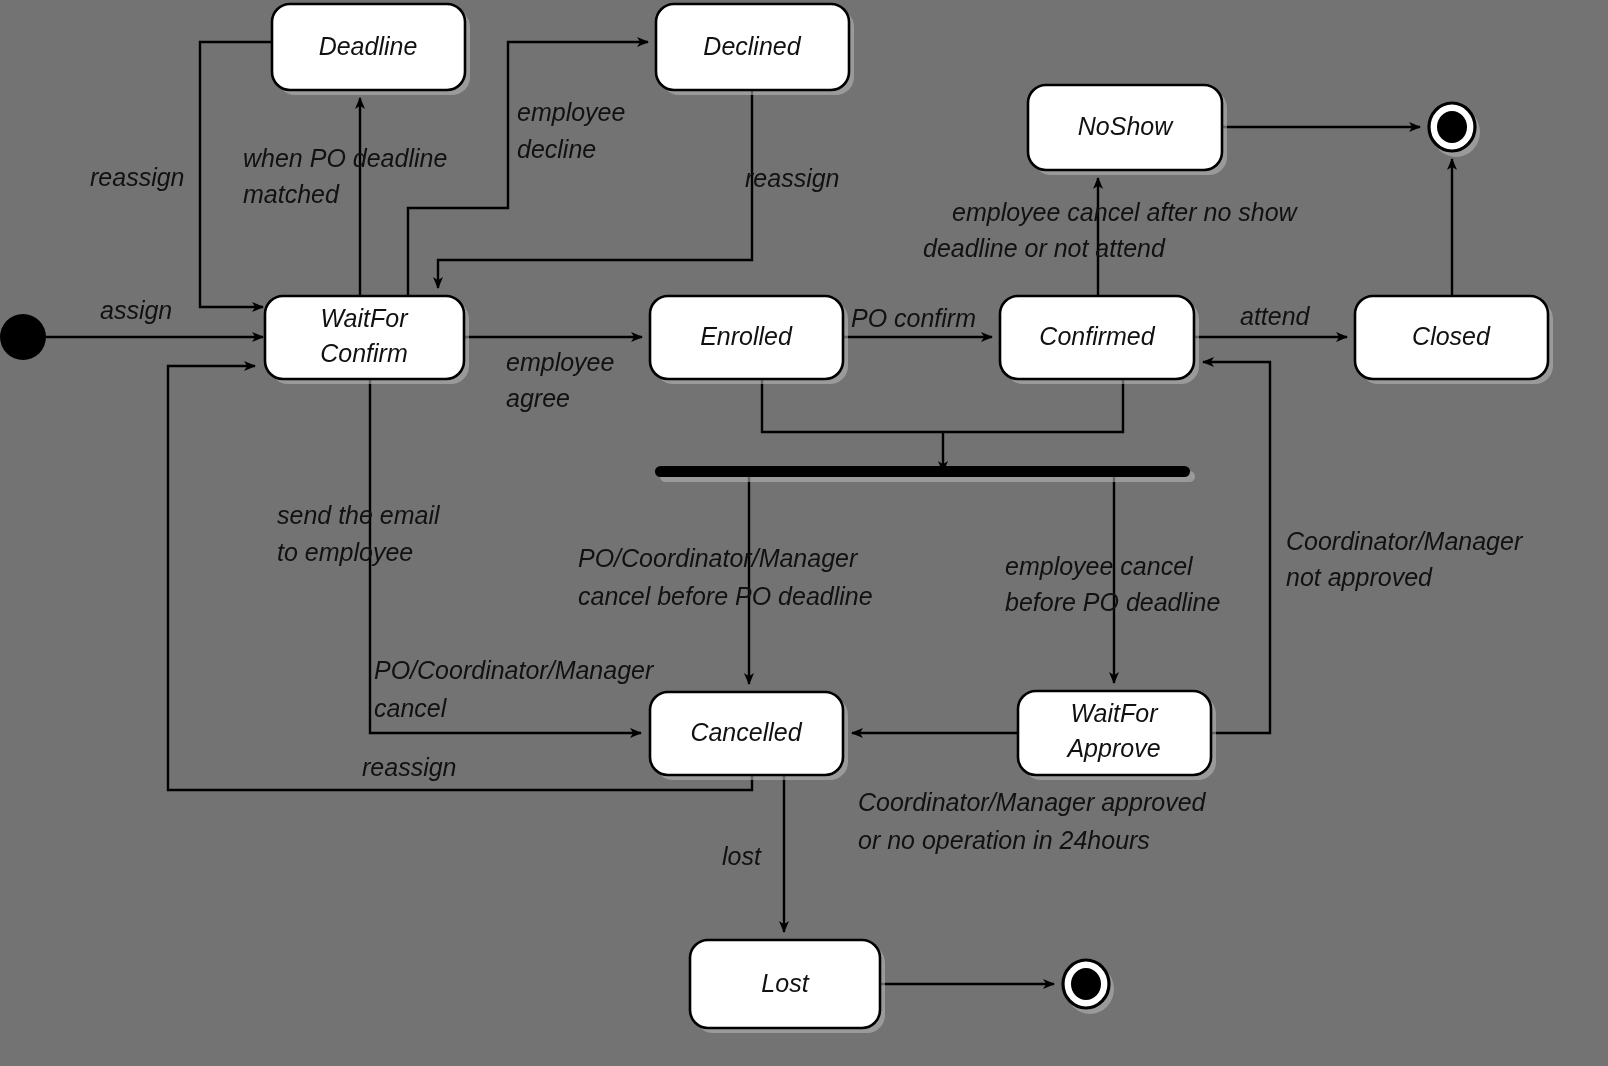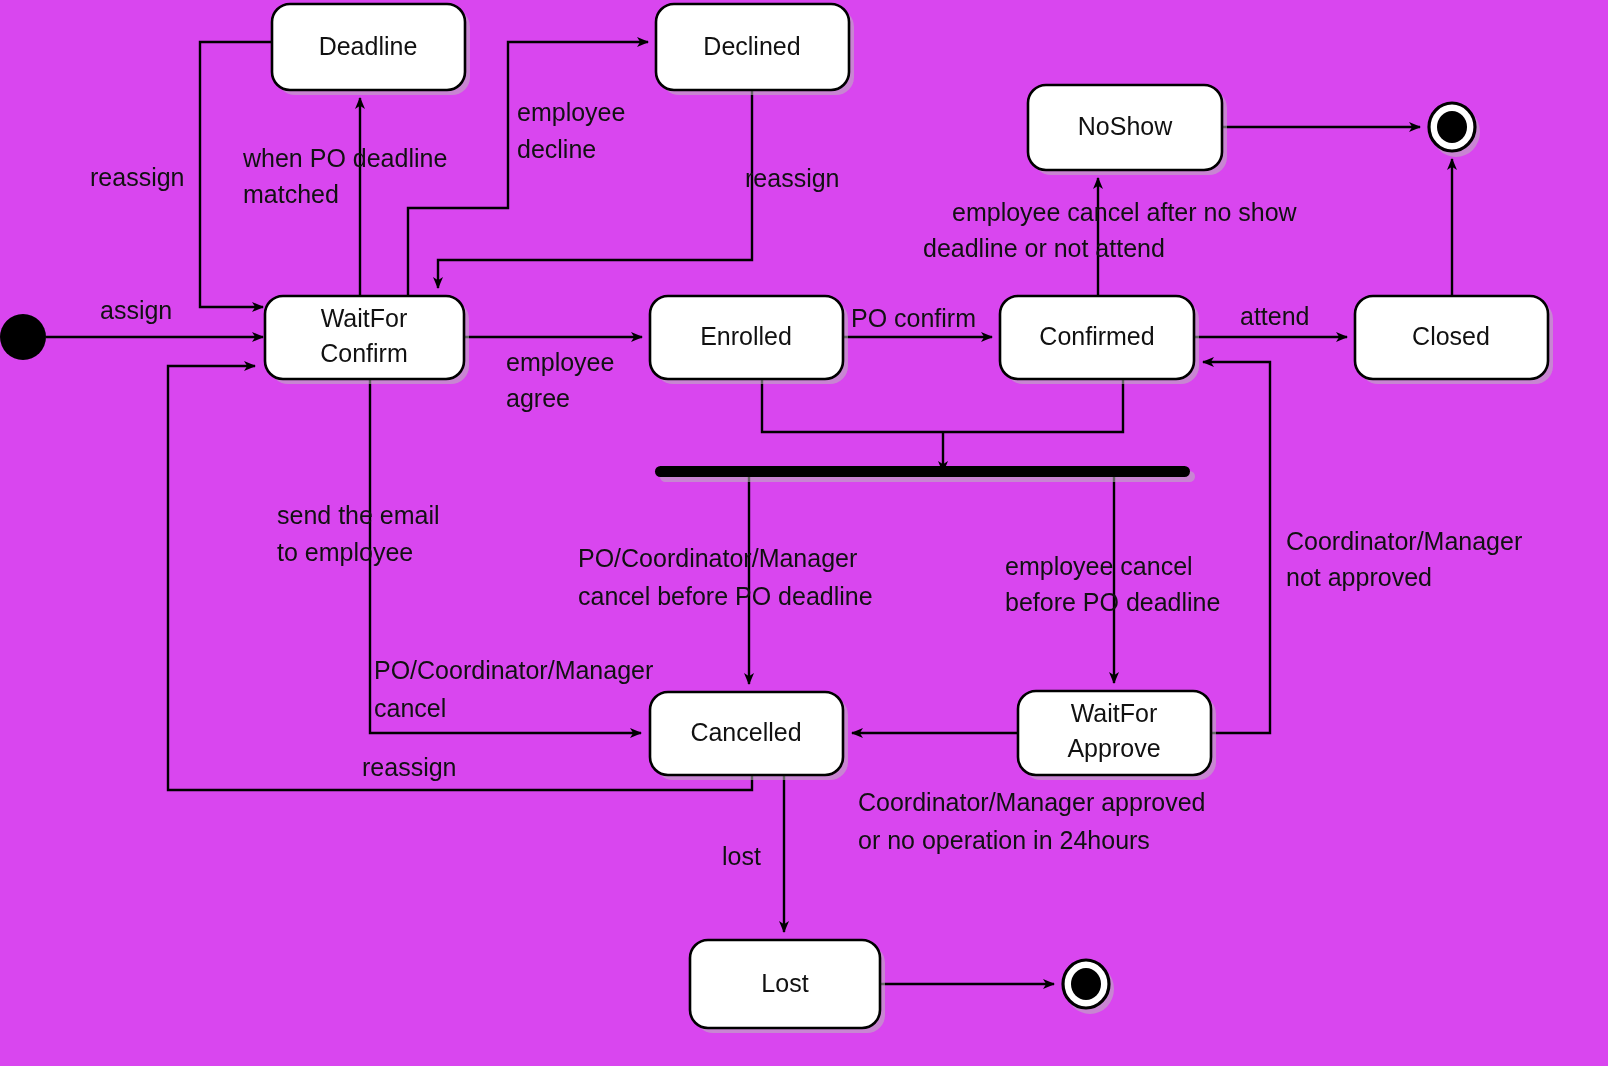--- a/index.html
+++ b/index.html
@@ -7,22 +7,23 @@
     padding: 0;
     background: #ffffff;
   }
   body {
     font-family: "Liberation Sans", sans-serif;
   }
   #canvas {
     position: relative;
     width: 1608px;
     height: 1066px;
-    background: #d946ef;
+    background: #737373;
     overflow: hidden;
+    font-style: italic;
   }
   svg#diagram {
     position: absolute;
     left: 0;
     top: 0;
     width: 1608px;
     height: 1066px;
   }
   .state-box {
     fill: #ffffff;

